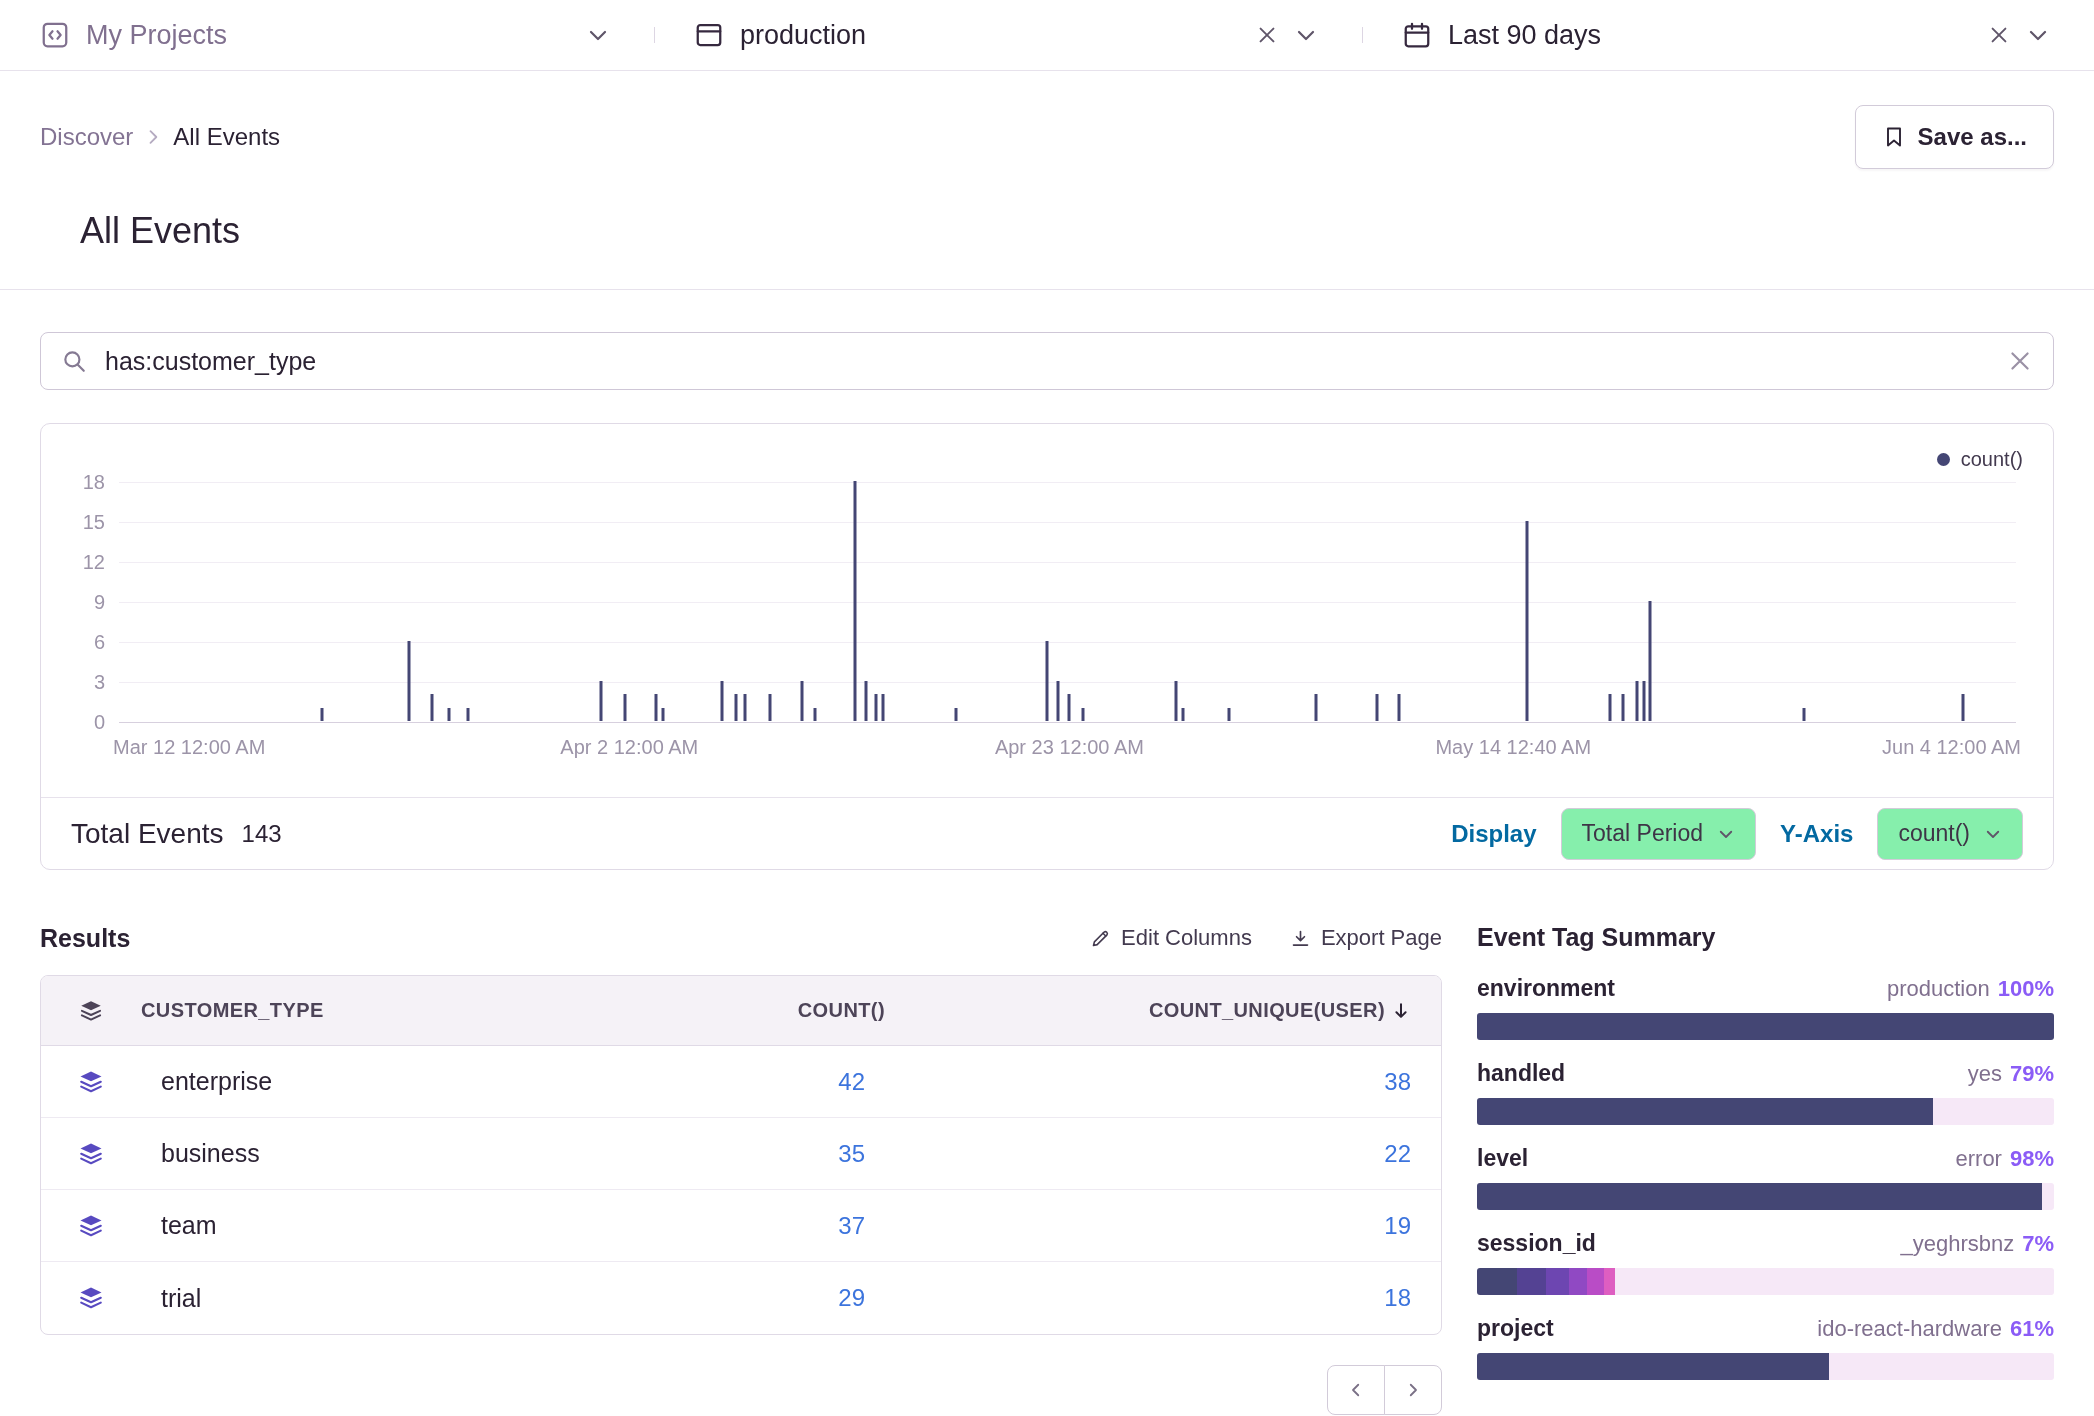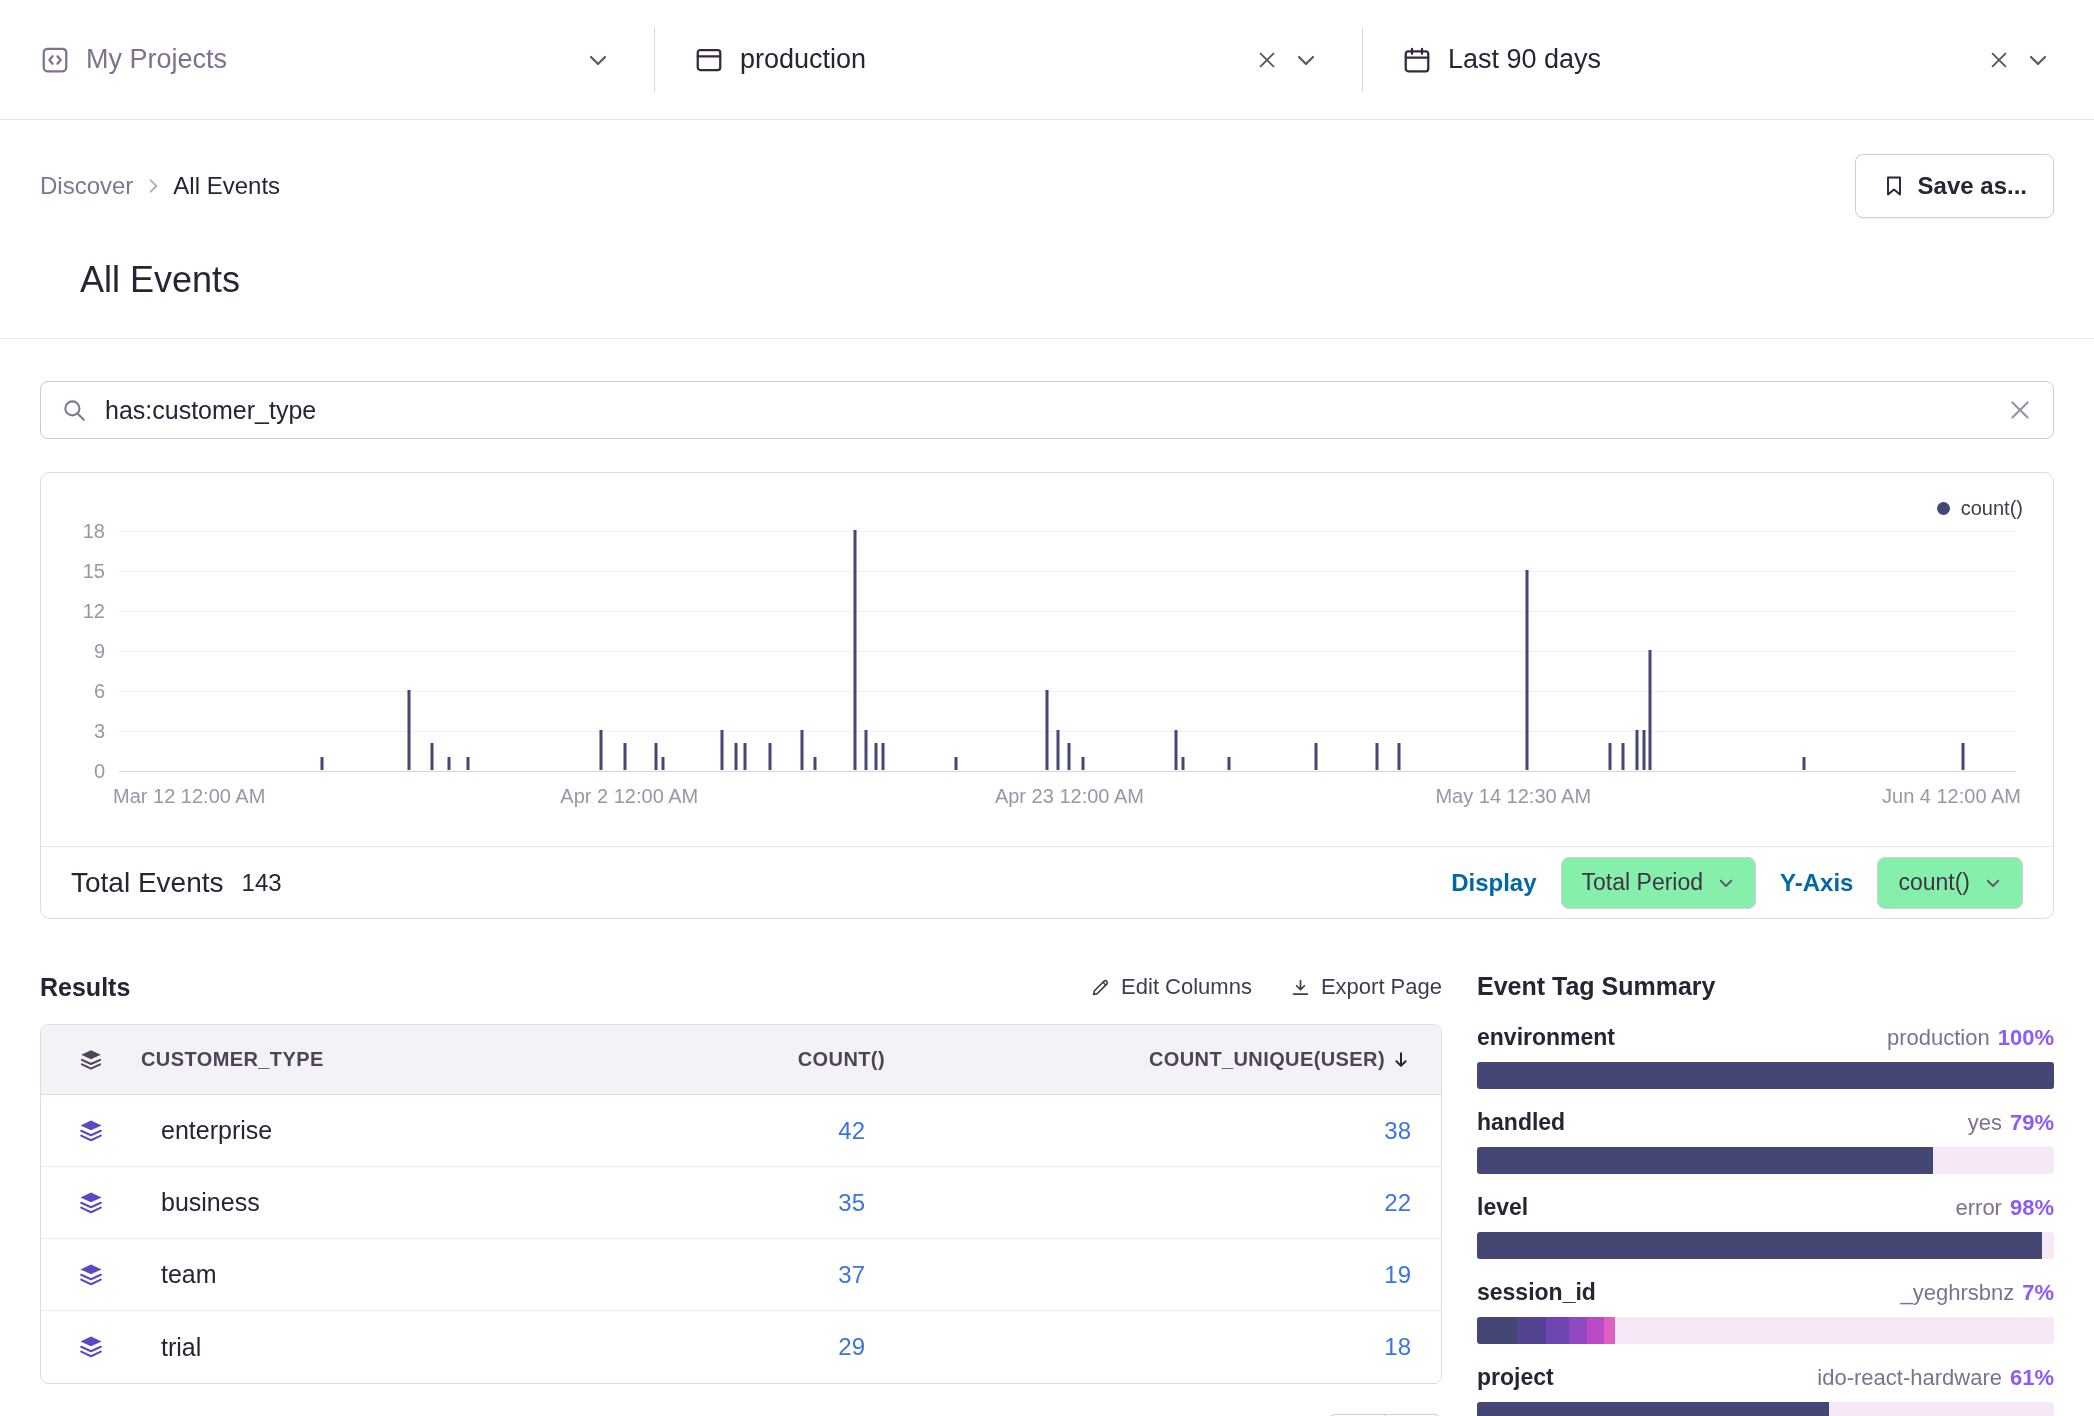--- a/index.html
+++ b/index.html
@@ -5,21 +5,21 @@
   * { margin:0; padding:0; box-sizing:border-box; }
   html,body { background:#fff; }
   .page {
     position:relative; width:2094px; height:1416px; overflow:hidden;
     background:#fff; color:#2b2233;
     font-family:"Liberation Sans","DejaVu Sans",sans-serif;
   }
   svg { display:block; }
 
   
-  .topbar { display:flex; align-items:center; height:120px; border-bottom:1px solid #e7e2ec; }
+  .topbar { display:flex; align-items:center; height:71px; border-bottom:1px solid #e7e2ec; }
   .seg { position:relative; display:flex; align-items:center; gap:16px; height:100%; padding:0 44px 0 40px; cursor:pointer; }
   .seg + .seg::before { content:""; position:absolute; left:0; top:27px; bottom:27px; width:1px; background:#ddd6e3; }
   .seg-projects { width:654px; }
   .seg-env { width:708px; }
   .seg-date { flex:1; }
   .seg-label { font-size:27px; font-weight:500; color:#2b2233; white-space:nowrap; }
   .seg-projects .seg-label { color:#80708f; font-weight:400; }
   .seg .spacer { flex:1; }
   .mini-icon { width:22px; height:22px; color:#5f5569; }
   .mini-icon.lg { width:24px; height:24px; }
@@ -274,21 +274,21 @@
             <div class="spike" style="left: 80%; height: 16.6667%;"></div>
             <div class="spike" style="left: 80.4%; height: 16.6667%;"></div>
             <div class="spike" style="left: 80.7%; height: 50%;"></div>
             <div class="spike" style="left: 88.8%; height: 5.55556%;"></div>
             <div class="spike" style="left: 97.2%; height: 11.1111%;"></div>
           </div>
         <div class="xlabels">
             <div class="xlabel" style="left: 3.7%;">Mar 12 12:00 AM</div>
             <div class="xlabel" style="left: 26.9%;">Apr 2 12:00 AM</div>
             <div class="xlabel" style="left: 50.1%;">Apr 23 12:00 AM</div>
-            <div class="xlabel" style="left: 73.5%;">May 14 12:30 AM</div>
+            <div class="xlabel" style="left: 73.5%;">May 14 12:40 AM</div>
             <div class="xlabel" style="left: 96.6%;">Jun 4 12:00 AM</div>
           </div>
       </div>
       <div class="chart-footer">
         <span class="total-label">Total Events</span>
         <span class="total-value">143</span>
         <div class="footer-right">
           <span class="ctrl-label">Display</span>
           <button class="select-btn">
             <span>Total Period</span>

